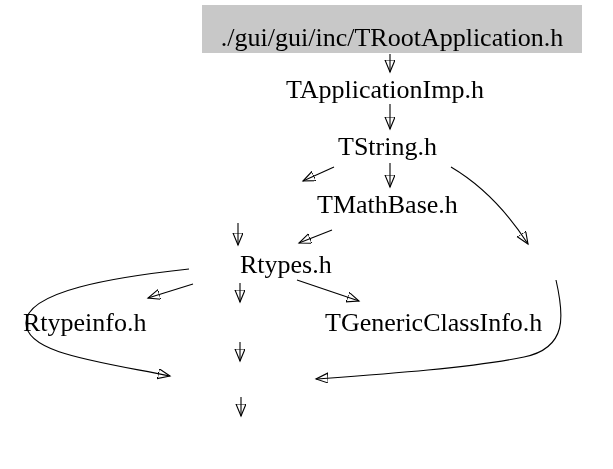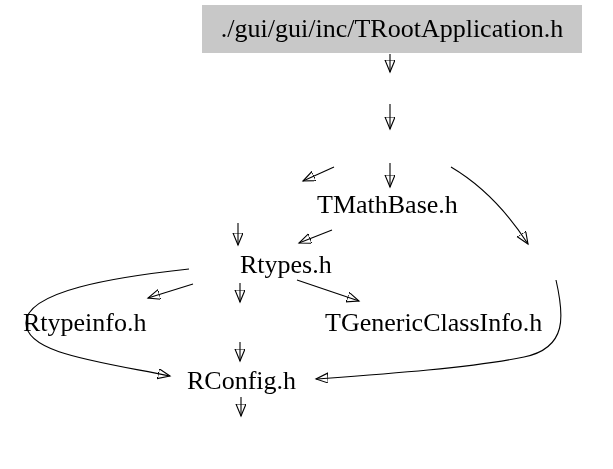--- a/index.html
+++ b/index.html
@@ -24,21 +24,21 @@
     letter-spacing: 0px;
   }
   .root-box {
     position: absolute;
     left: 202px;
     top: 5px;
     width: 380px;
     height: 48px;
     background: #c8c8c8;
     display: flex;
-    align-items: center;
+    align-items: flex-end;
     justify-content: center;
     font-size: 26px;
     white-space: nowrap;
   }
   svg.edges {
     position: absolute;
     left: 0;
     top: 0;
     width: 613px;
     height: 469px;
@@ -75,29 +75,30 @@
     <path d="M189,269 C115,277 26,291 26,323 C26,353 95,361 170,376" marker-end="url(#arrow)"></path>
     <line x1="240" y1="342" x2="240" y2="361" marker-end="url(#arrow)"></line>
     <path d="M556,280 C564,315 568,348 524,357 C470,368 385,374 316,379" marker-end="url(#arrow)"></path>
     <line x1="241" y1="397" x2="241" y2="416" marker-end="url(#arrow)"></line>
   </svg>
 
   <div class="root-box">
     <span>./gui/gui/inc/TRootApplication.h</span>
   </div>
 
+  <div class="node" style="left:286px; top:77px;">TApplicationImp.h</div>
 
+  <div class="node" style="left:338px; top:134px;">TString.h</div>
 
 
   <div class="node" style="left:317px; top:192px;">TMathBase.h</div>
 
   <div class="node" style="left:192px; top:252px;margin-left:48px;">Rtypes.h</div>
 
 
   <div class="node" style="left:23px; top:310px;">Rtypeinfo.h</div>
 
 
   <div class="node" style="left:325px; top:310px;text-align:center;">TGenericClassInfo.h</div>
 
-  <div class="node" style="left:187px; top:368px;">RConfig.h</div>
 
 
 </div>
 
 </body></html>

